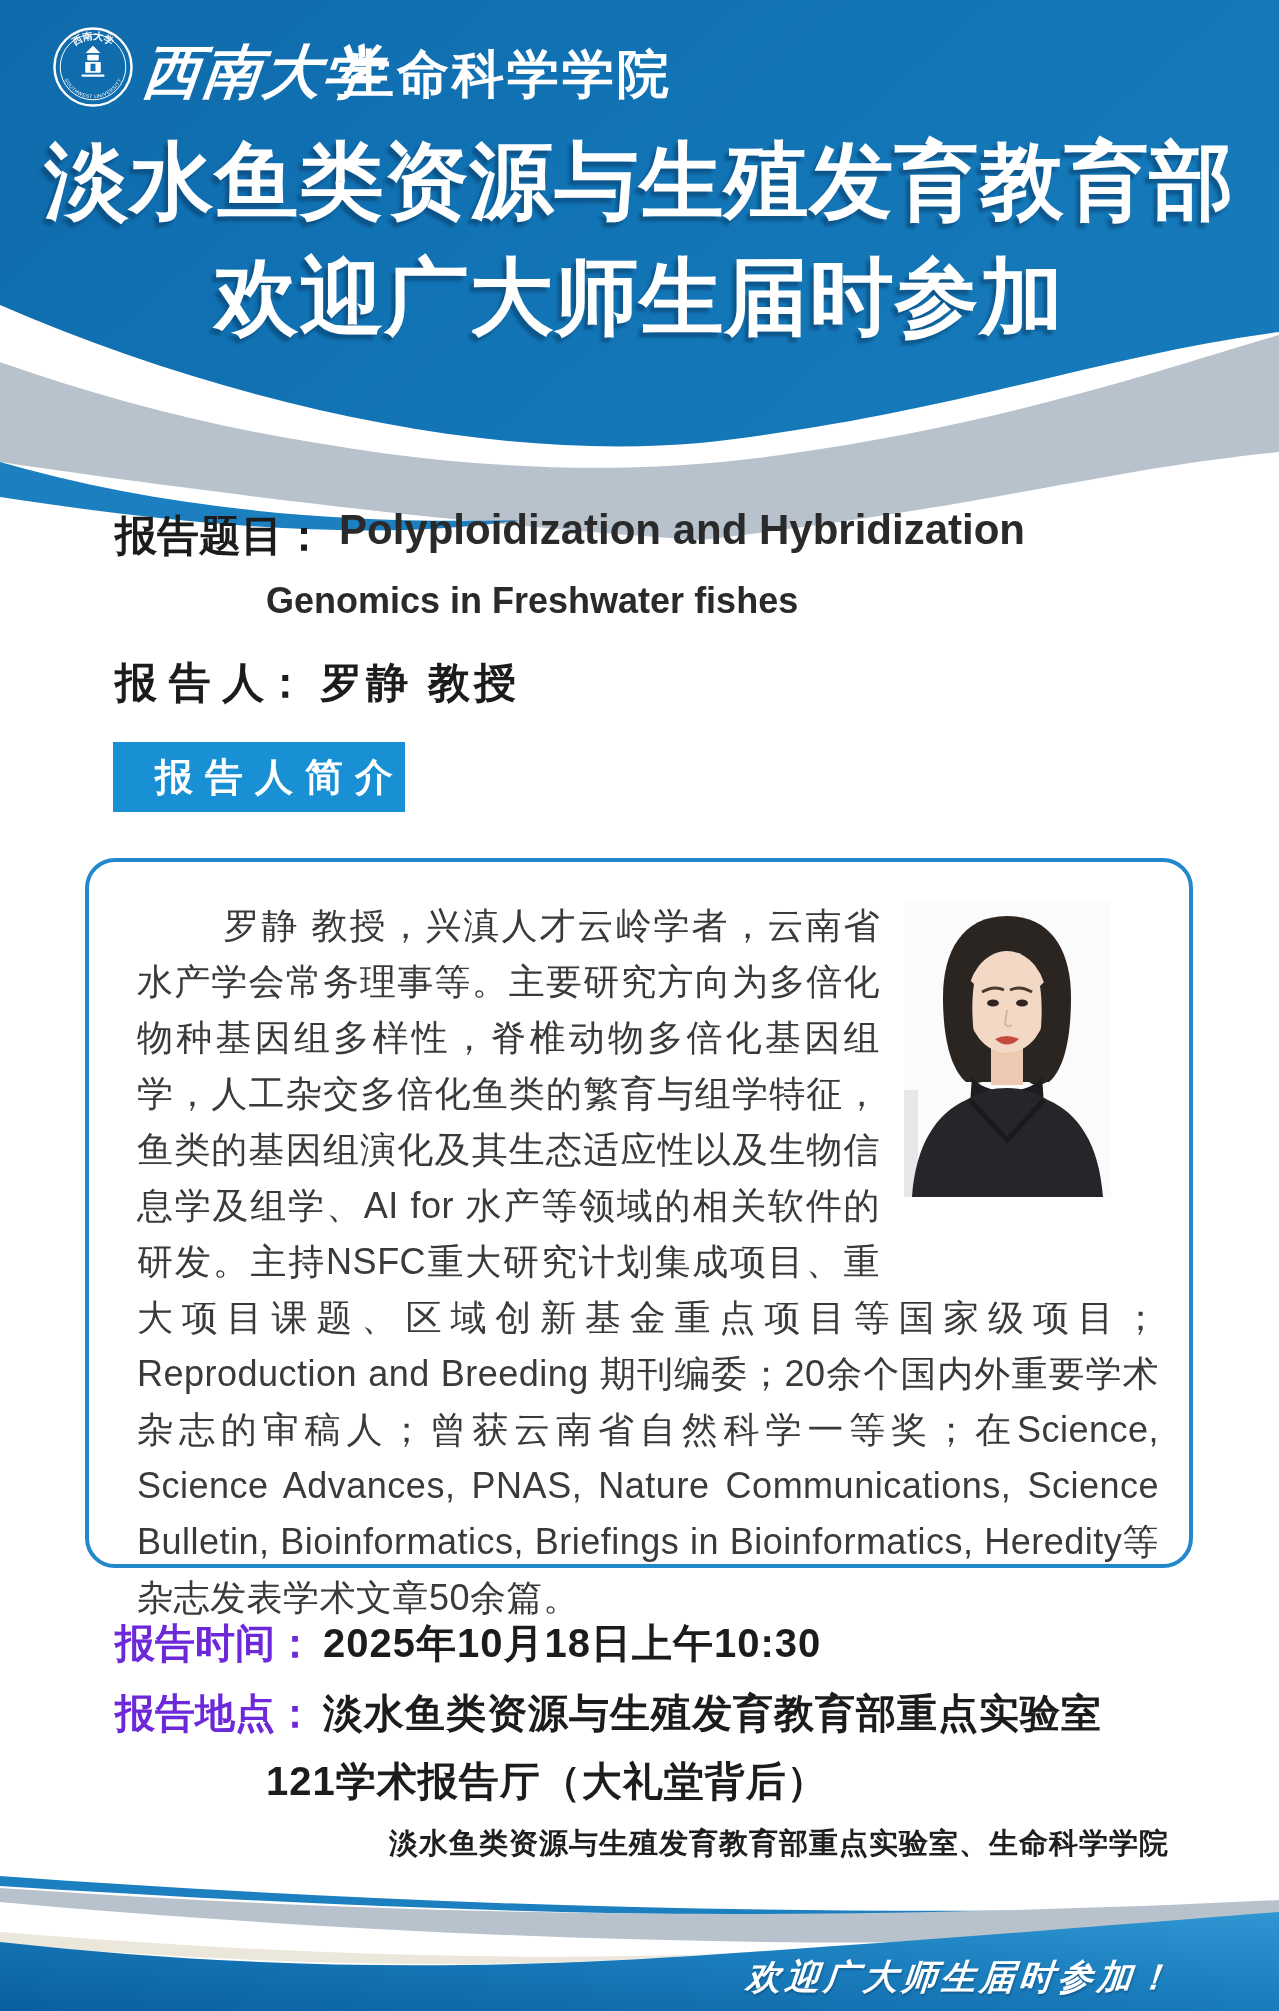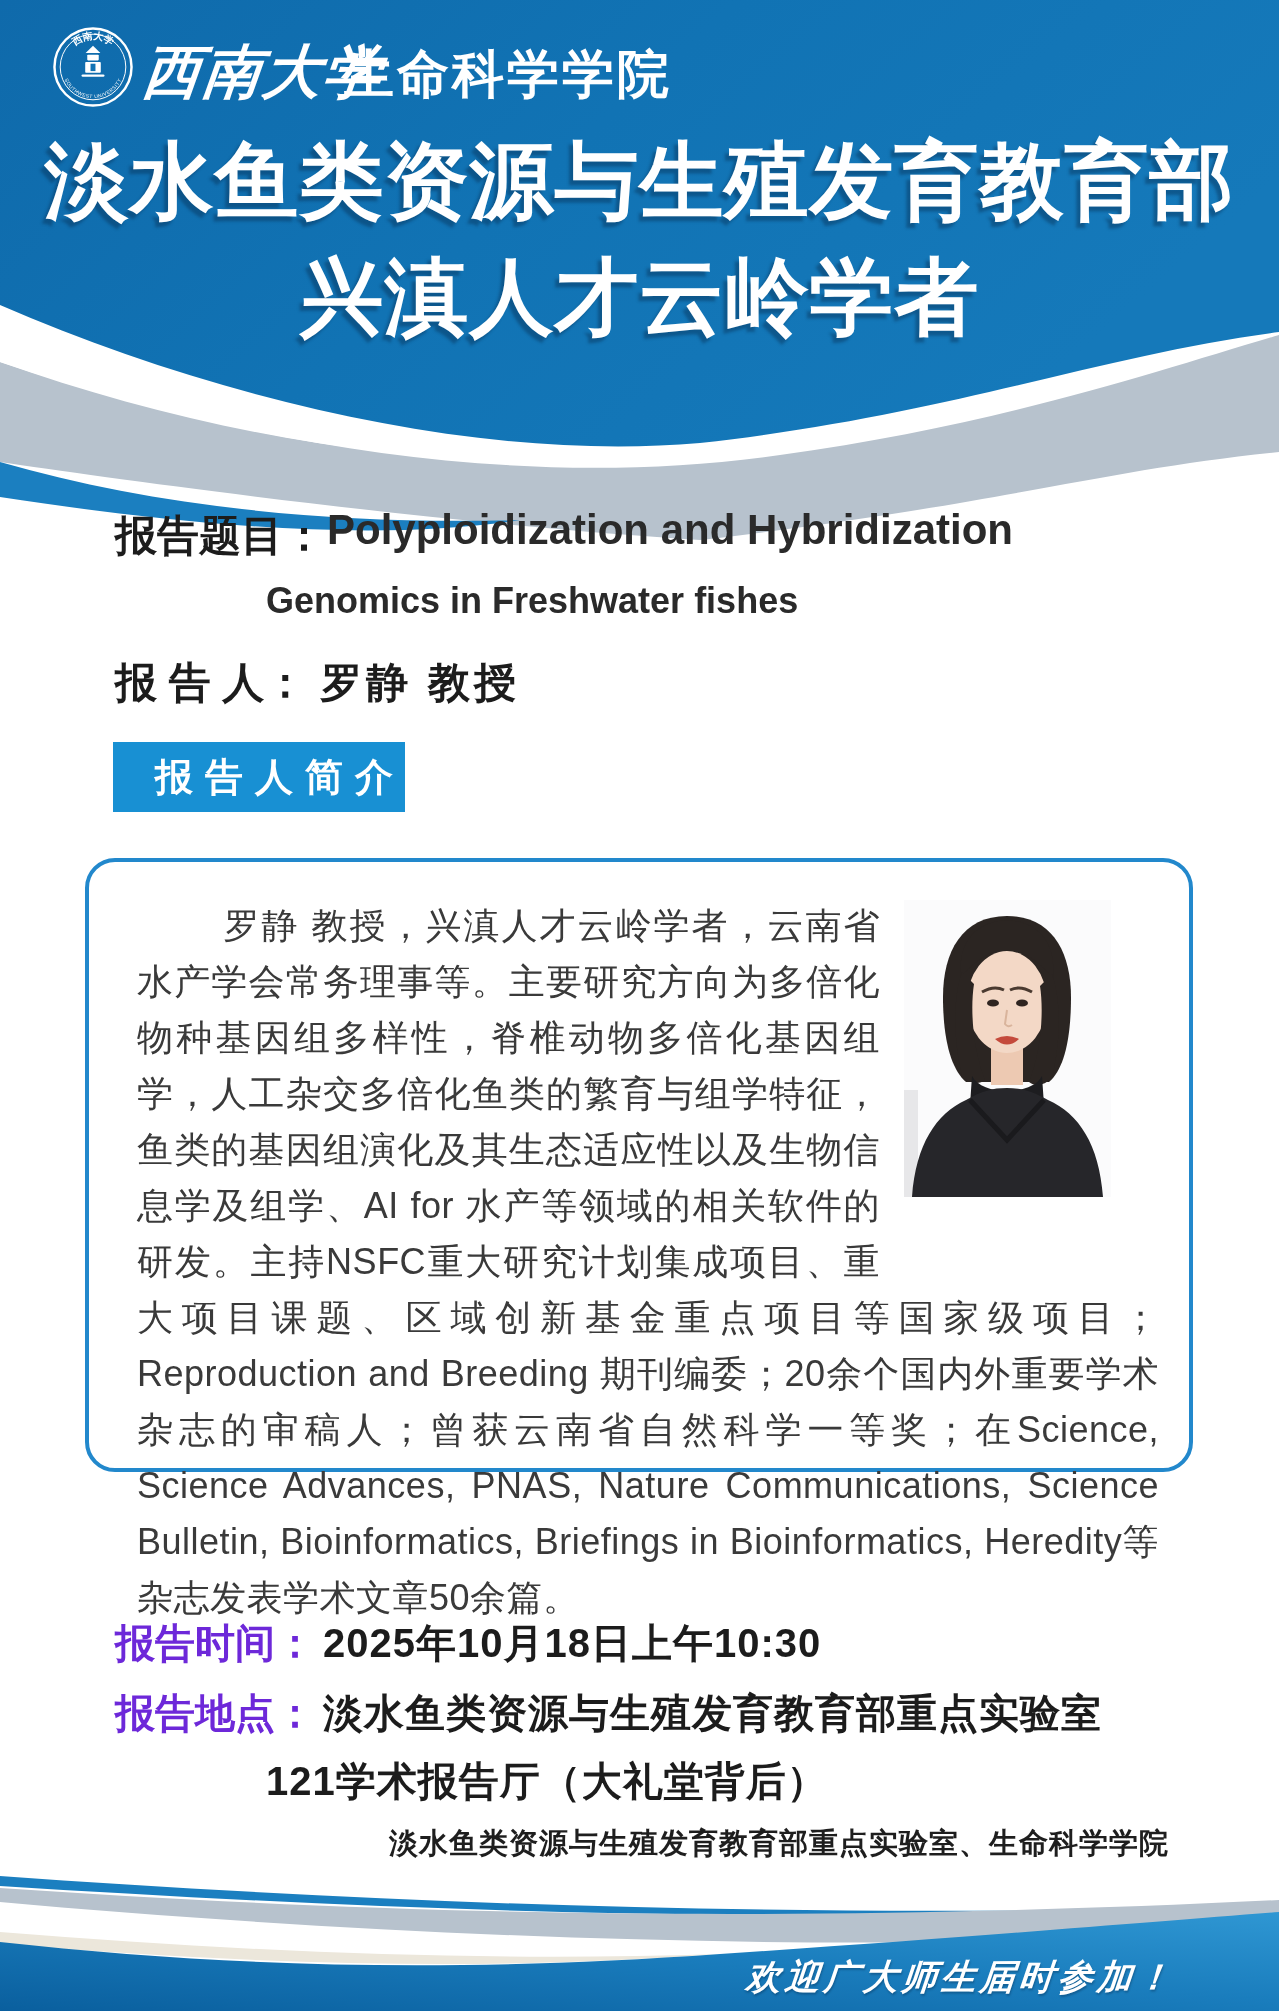--- a/index.html
+++ b/index.html
@@ -27,34 +27,34 @@
     top:124px;left:0;width:100%;text-align:center;
     font-family:"Liberation Serif",serif;font-weight:bold;
     font-size:84px;line-height:116px;color:#ffffff;letter-spacing:1px;
     text-shadow:-4px 5px 3px rgba(8,45,80,.42);
   }
 
   
   .info-row{display:flex;align-items:flex-start;color:#222222;}
   .row-topic{top:508px;left:115px;}
   .lbl{font-weight:bold;font-size:42px;color:#1c1c1c;white-space:nowrap;}
-  .topic-en{font-weight:bold;font-size:42px;color:#2a2a2a;margin-left:2px;line-height:44px;}
+  .topic-en{font-weight:bold;font-size:42px;color:#2a2a2a;margin-left:14px;line-height:44px;}
   .row-topic2{top:580px;left:266px;font-weight:bold;font-size:36px;color:#2a2a2a;}
   .row-speaker{top:655px;left:115px;}
   .speaker-name{font-weight:bold;font-size:42px;color:#1c1c1c;margin-left:14px;letter-spacing:4px;text-align:center;}
 
   .bio-badge{
     top:742px;left:113px;width:292px;height:70px;background:#1890d3;
     display:flex;align-items:center;justify-content:flex-end;
     color:#ffffff;font-weight:bold;font-size:38px;letter-spacing:12px;
   }
 
   
   .bio-box{
-    top:858px;left:85px;width:1108px;height:614px;box-sizing:border-box;
+    top:858px;left:85px;width:1108px;height:710px;box-sizing:border-box;
     border:4px solid #2288cc;border-radius:30px;background:#ffffff;
     padding:36px 30px 14px 48px;
   }
   .speaker-photo{
     float:right;width:207px;height:297px;margin:2px 48px 40px 24px;
     background:#fbfbfc;
   }
   .bio-text{
     margin:0;font-size:36px;line-height:56px;color:#3a3a3a;
     text-align:justify;text-indent:2.4em;letter-spacing:0.5px;
@@ -123,21 +123,21 @@
       <rect x="36" y="59" width="28" height="3" rx="1.5"></rect>
       <rect x="47" y="46" width="6" height="9" fill="#1173b4"></rect>
     </g>
   </svg>
 
   <div class="abs uni-name">西南大学</div>
   <div class="abs college-name">生命科学学院</div>
 
   <div class="abs main-title">
     <div>淡水鱼类资源与生殖发育教育部</div>
-    <div>兴滇人才云岭学者</div>
+    <div>欢迎广大师生届时参加</div>
   </div>
 
   <div class="abs info-row row-topic">
     <span class="lbl">报告题目：</span>
     <span class="topic-en">Polyploidization and Hybridization</span>
   </div>
   <div class="abs row-topic2">Genomics in Freshwater fishes</div>
 
   <div class="abs info-row row-speaker">
     <span class="lbl">报 告 人：</span>

